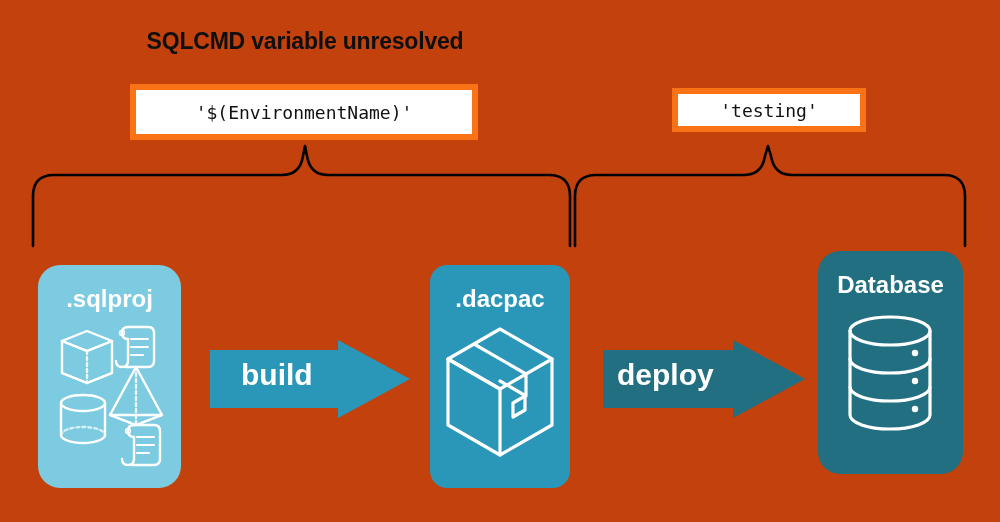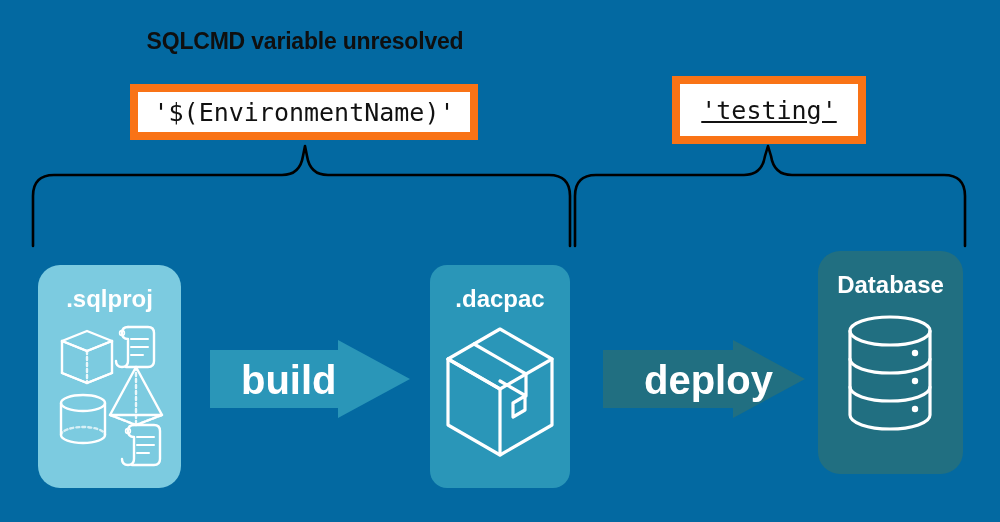--- a/index.html
+++ b/index.html
@@ -7,47 +7,47 @@
     padding: 0;
     background: #ffffff;
   }
   body {
     font-family: "Liberation Sans", sans-serif;
   }
   #canvas {
     position: relative;
     width: 1000px;
     height: 522px;
-    background: #0369a1;
+    background: #c2410c;
     overflow: hidden;
   }
   .abs { position: absolute; }
 
   
   .section-title {
     font-family: "Liberation Sans", sans-serif;
     font-weight: bold;
     font-size: 23px;
     color: #0f0f0f;
     letter-spacing: -0.2px;
     text-align: center;
     white-space: nowrap;
     line-height: 1;
   }
 
   
   .code-box {
     box-sizing: border-box;
-    border: 8px solid #f97316;
+    border: 6px solid #f97316;
     background: #ffffff;
     display: flex;
     align-items: center;
     justify-content: center;
     font-family: "DejaVu Sans Mono", monospace;
-    font-size: 25px;
+    font-size: 18px;
     color: #111111;
     letter-spacing: 0px;
     white-space: nowrap;
   }
 
   
   .card {
     box-sizing: border-box;
     border-radius: 22px;
   }
@@ -72,39 +72,39 @@
     position: absolute;
     left: 0;
     right: 0;
   }
 
   
   .arrow-label {
     position: absolute;
     font-family: "Liberation Sans", sans-serif;
     font-weight: bold;
-    font-size: 40px;
+    font-size: 30px;
     color: #ffffff;
     line-height: 1;
     white-space: nowrap;
   }
 
   svg { display: block; overflow: visible; }
 </style>
 </head>
 <body>
 
 <div id="canvas">
 
   <div class="abs section-title" style="left:110px; top:30px; width:390px;">SQLCMD variable unresolved</div>
 
 
   <div class="abs code-box" style="left:130px; top:84px; width:348px; height:56px;">'$(EnvironmentName)'</div>
 
-  <div class="abs code-box" style="left:672px; top:76px; width:194px; height:68px;text-decoration:underline;">'testing'</div>
+  <div class="abs code-box" style="left:672px; top:88px; width:194px; height:44px;">'testing'</div>
 
   <svg class="abs" style="left:0px; top:140px;" width="600" height="110">
     <path d="M 33 246
              L 33 196
              Q 33 175 54 175
              L 282 175
              Q 300 175 303 156
              L 305 146
              L 307 156
              Q 310 175 328 175
@@ -199,21 +199,21 @@
         <polyline points="18,38 70,68"></polyline>
 
         <polygon points="83,82 95,75 95,89 83,96"></polygon>
       </g>
     </svg>
   </div>
 
   <svg class="abs" style="left:598px; top:336px;" width="212" height="86">
     <polygon points="5,14 135,14 135,4 207,43 135,82 135,72 5,72" fill="#216f81"></polygon>
   </svg>
-  <div class="arrow-label" style="left:644px; top:360px;">deploy</div>
+  <div class="arrow-label" style="left:617px; top:360px;">deploy</div>
 
   <div class="abs card card-db" style="left:818px; top:251px; width:145px; height:223px;padding-left:28px;">
 
     <div class="card-label" style="top:22px;">Database</div>
 
     <svg class="card-art" style="top:58px;" width="145" height="150" viewBox="0 0 145 150">
       <g fill="none" stroke="#ffffff" stroke-width="3.2" stroke-linecap="round" stroke-linejoin="round">
         <ellipse cx="72" cy="22" rx="40" ry="14"></ellipse>
         <path d="M 32 22 L 32 106 a 40 14 0 0 0 80 0 L 112 22"></path>
         <path d="M 32 50 a 40 14 0 0 0 80 0"></path>

